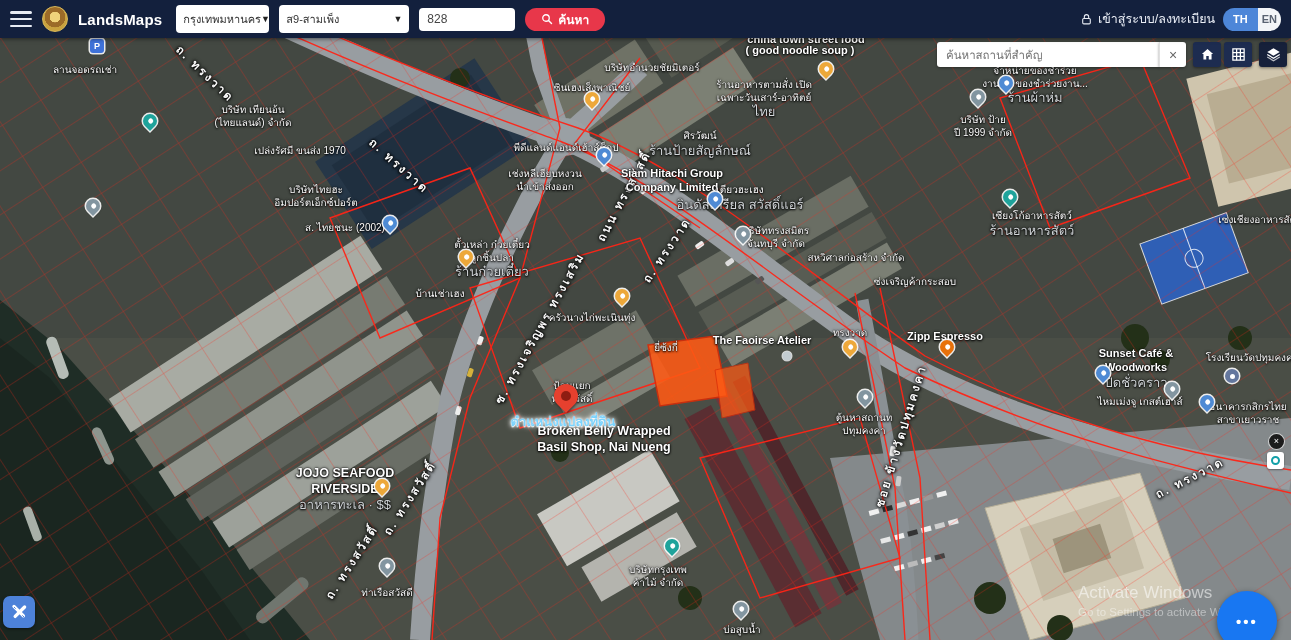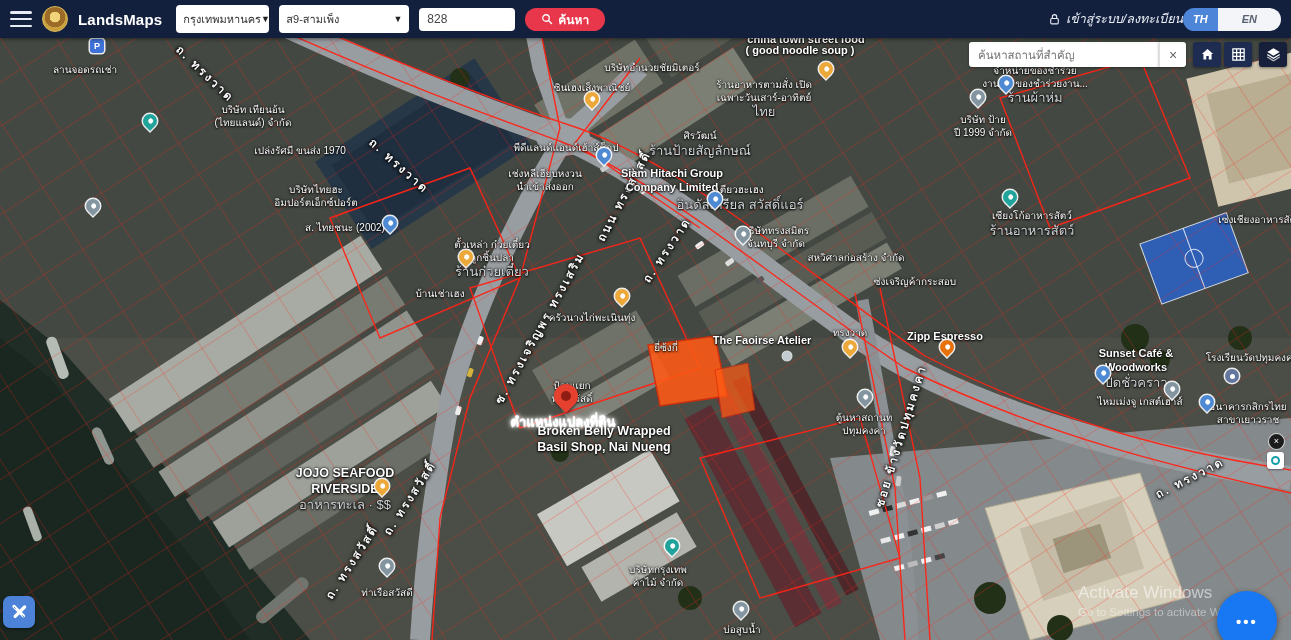--- a/index.html
+++ b/index.html
@@ -15,42 +15,42 @@
     border:1px solid #d8b85a;flex:0 0 auto;}
   .brand{color:#fff;font-weight:700;font-size:15px;letter-spacing:.2px;margin-right:4px;}
   .nav-select{display:flex;align-items:center;justify-content:space-between;background:#fff;border-radius:4px;
     height:23px;padding:14px 7px;font-size:11px;color:#333;cursor:pointer;}
   .nav-select .chev{font-size:9px;color:#222;}
   .sel-province{width:93px;}
   .sel-sheet{width:130px;}
   .nav-input{width:96px;height:23px;border:none;border-radius:4px;font-size:12px;color:#444;padding:0 8px;background:#fff;}
   .search-btn{display:flex;align-items:center;gap:5px;height:23px;background:#e8374a;color:#fff;border:none;
     border-radius:12px;padding:0 16px;font-size:12px;font-weight:700;cursor:pointer;}
-  .nav-right{margin-left:auto;display:flex;align-items:center;font-style:italic;}
+  .nav-right{margin-left:auto;display:flex;align-items:center;gap:8px;}
   .login{display:flex;align-items:center;gap:5px;color:#e9edf5;font-size:12.5px;cursor:pointer;}
   .lang-toggle{display:flex;height:23px;border-radius:12px;overflow:hidden;font-size:11px;font-weight:700;cursor:pointer;}
   .lang-th{background:#4d86d8;color:#fff;display:flex;align-items:center;padding:0 10px;}
-  .lang-en{background:#f3f5f8;color:#5a6372;display:flex;align-items:center;padding:0 24px;}
+  .lang-en{background:#f3f5f8;color:#5a6372;display:flex;align-items:center;padding:0 4px;}
 
   
   .map{position:absolute;top:38px;left:0;width:1291px;height:602px;overflow:hidden;background:#474b44;}
   .scene{position:absolute;inset:0;}
 
   
   #labels{position:absolute;inset:0;z-index:3;}
   .mlabel{position:absolute;color:#fff;font-size:10px;line-height:1.25;font-weight:500;text-align:center;
     white-space:pre;pointer-events:none;
     text-shadow:0 1px 2px rgba(0,0,0,.95),0 0 3px rgba(0,0,0,.9),0 0 1px #000;}
   .l-street{font-size:11.5px;font-weight:700;letter-spacing:2.5px;color:#fbfbfb;
     text-shadow:0 1px 3px #000,0 0 4px #000,0 0 2px #000;}
   .l-en{font-weight:700;font-size:11px;}
   .l-enb{font-weight:700;font-size:12.5px;}
   .lsub{display:block;color:#d3d7da;font-weight:400;font-size:13px;letter-spacing:0;}
   .parcel-label{position:absolute;left:563px;top:383px;transform:translate(-50%,-50%);z-index:4;
-    color:#ffffff;font-size:13px;font-weight:700;white-space:nowrap;
+    color:#7dd3fc;font-size:13px;font-weight:700;white-space:nowrap;
     text-shadow:0 0 2px #fff,0 0 4px #fff,0 0 6px rgba(255,255,255,.9),0 1px 1px #fff;}
 
   
   .pin{position:absolute;width:14px;height:14px;border-radius:50% 50% 50% 0;
     transform:translate(-50%,-100%) rotate(-45deg);z-index:3;
     box-shadow:0 0 0 1.5px rgba(255,255,255,.9),0 1px 2px rgba(0,0,0,.5);
     display:flex;align-items:center;justify-content:center;cursor:pointer;}
   .pin::after{content:'';width:5px;height:5px;background:#fff;border-radius:50%;}
   .pin-blue{background:#4e8ad4;} .pin-yellow{background:#eda83a;} .pin-orange{background:#e8710a;}
   .pin-gray{background:#8295a0;} .pin-teal{background:#1fa39b;}
@@ -63,21 +63,21 @@
   .pin-dot::after{display:none;}
 
   
   .marker{position:absolute;left:566px;top:370px;width:24px;height:24px;background:#e6402e;z-index:5;
     border-radius:50% 50% 50% 0;transform:translate(-50%,-100%) rotate(-45deg);
     box-shadow:0 1px 3px rgba(0,0,0,.6);cursor:pointer;}
   .marker::after{content:'';position:absolute;inset:7px;background:#8e1d12;border-radius:50%;}
 
   
   .map-toolbar{position:absolute;top:4px;right:4px;z-index:10;display:flex;align-items:center;}
-  .search-place{width:190px;height:25px;border:none;border-radius:3px 0 0 3px;padding:0 9px;font-size:11.5px;
+  .search-place{width:222px;height:25px;border:none;border-radius:3px 0 0 3px;padding:0 9px;font-size:11.5px;
     color:#444;background:#fff;box-shadow:0 1px 3px rgba(0,0,0,.4);outline:none;}
   .btn-clear{width:27px;height:25px;border:none;border-left:1px solid #e0e0e0;border-radius:0 3px 3px 0;
     background:#fff;color:#666;font-size:14px;cursor:pointer;box-shadow:0 1px 3px rgba(0,0,0,.4);}
   .sq-btn{width:28px;height:25px;border:none;border-radius:3px;background:#1d2c50;color:#fff;cursor:pointer;
     display:flex;align-items:center;justify-content:center;box-shadow:0 1px 3px rgba(0,0,0,.45);}
   .sq-btn svg{width:15px;height:15px;fill:#fff;}
   .sq-btn.dark{background:#16203a;}
   .mt-gap{width:7px;} .mt-gap-s{width:3px;}
 
   

